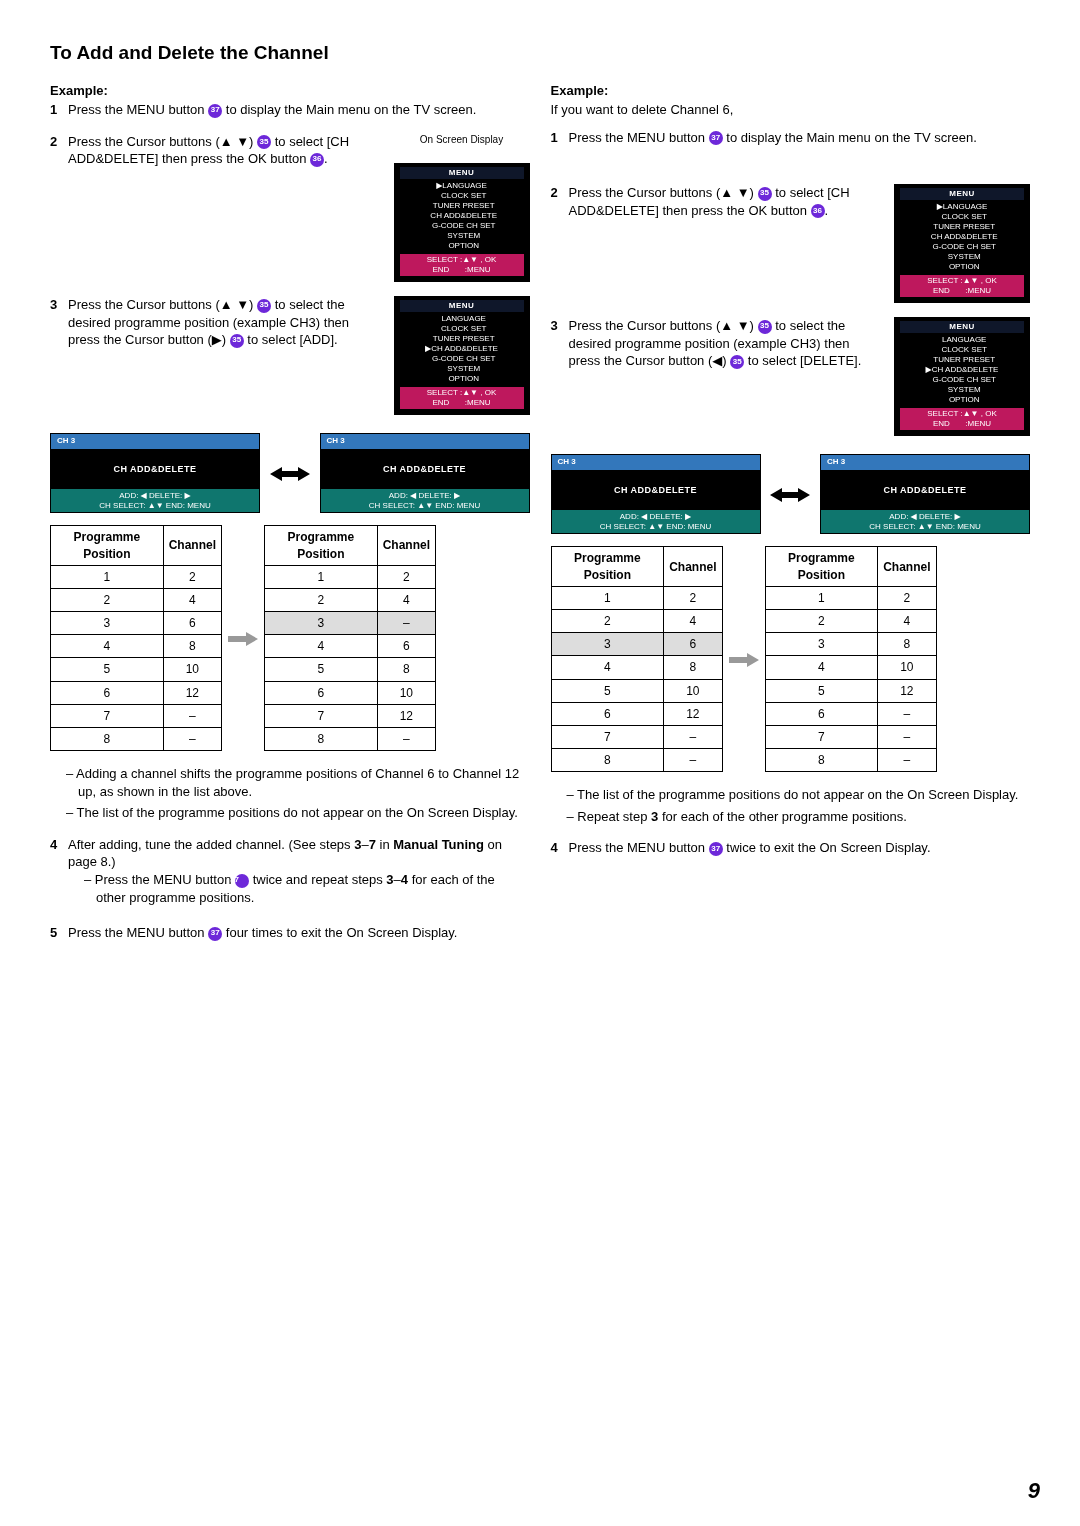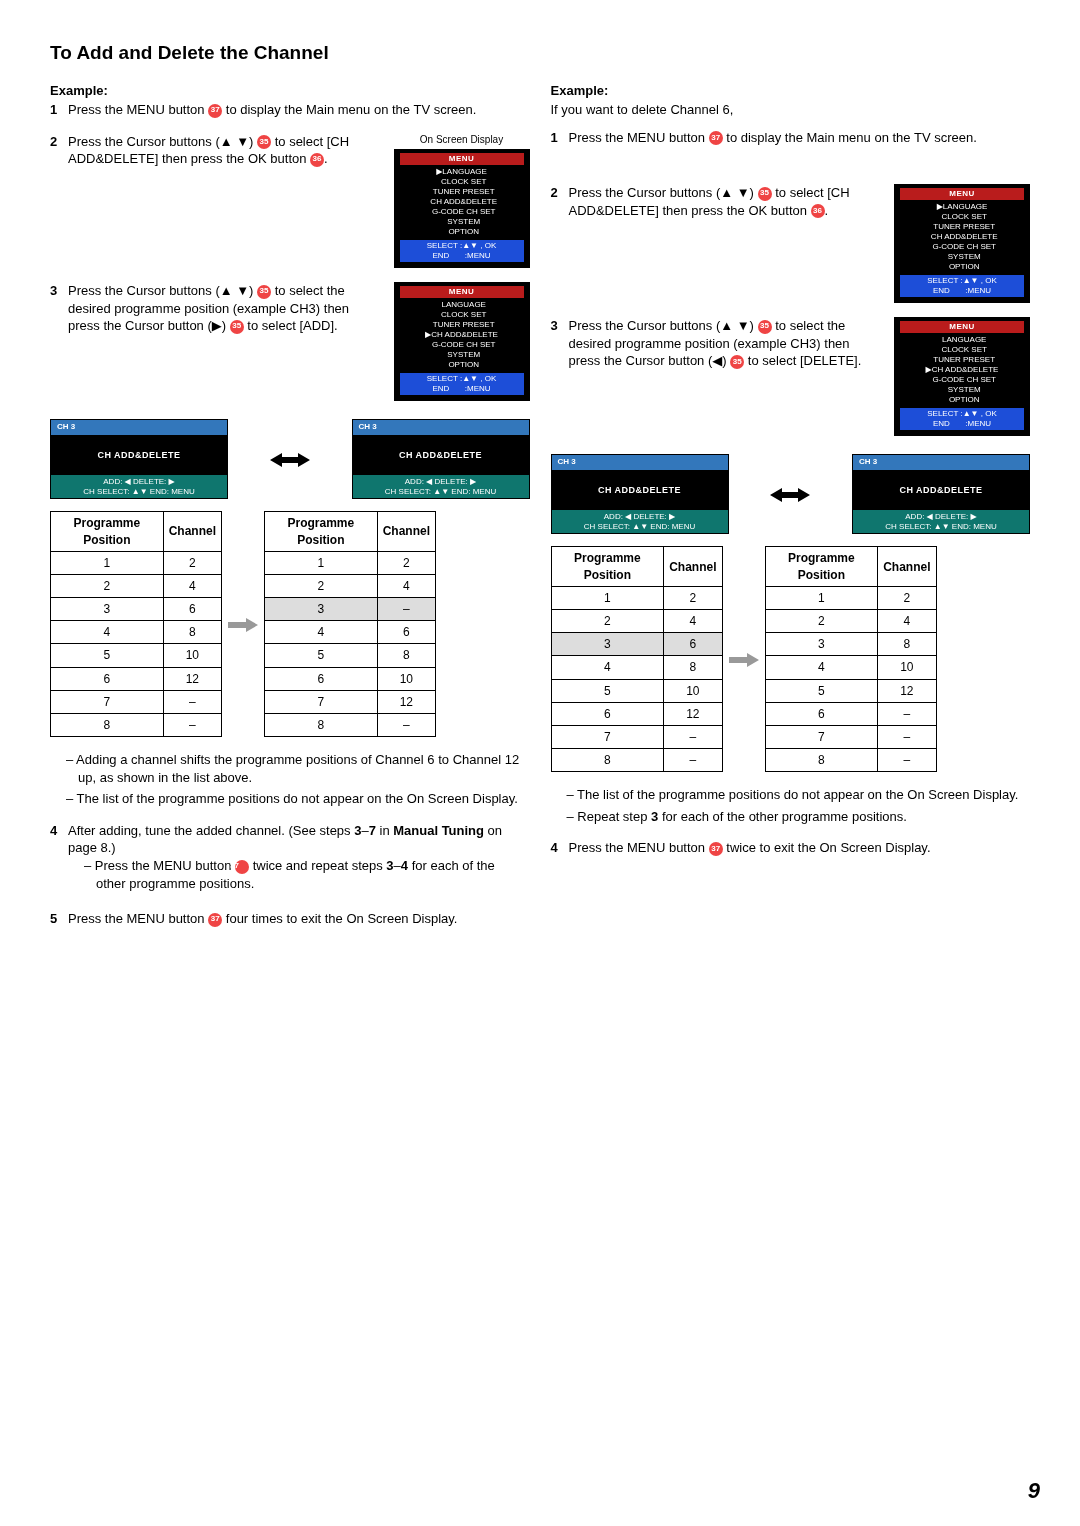--- a/index.html
+++ b/index.html
@@ -6,26 +6,26 @@
   body { font-family: Arial, Helvetica, sans-serif; font-size: 13px; background: #fff; padding: 40px 50px; width: 1080px; line-height: 1.35; }
   .page-title { font-size: 19px; font-weight: bold; margin-bottom: 16px; }
   .two-col { display: flex; gap: 21px; }
   .col { flex: 1; }
   .example-label { font-weight: bold; margin-bottom: 2px; }
   .intro { margin-bottom: 10px; }
   .step-row { display: flex; align-items: flex-start; margin-bottom: 14px; }
   .step-num { font-weight: bold; width: 18px; flex-shrink: 0; }
   .step-text { flex: 1; padding-right: 10px; }
   .osd { background: #000; color: #fff; font-size: 8px; line-height: 1.25; width: 136px; padding: 4px 6px 6px; flex-shrink: 0; }
-  .osd-title { background: #b91c1c; text-align: center; font-weight: bold; padding: 1px 0; margin-bottom: 2px; letter-spacing: 0.5px; }
+  .osd-title { background: #0f172a; text-align: center; font-weight: bold; padding: 1px 0; margin-bottom: 2px; letter-spacing: 0.5px; }
   .osd-line { white-space: pre; text-align: center; }
-  .osd-footer { background: #1d4ed8; padding: 1px 3px; margin-top: 3px; }
-  .osd-caption { text-align: center; font-size: 10px; margin-bottom: 3px; }
-  .circle { display: inline-flex; align-items: center; justify-content: center; width: 14px; height: 14px; border-radius: 50%; background: #ef4444; color: #fff; font-size: 8px; font-weight: bold; vertical-align: middle; }
-  .osd-ch-box { border: 1px solid #000; width: 178px; }
+  .osd-footer { background: #be185d; padding: 1px 3px; margin-top: 3px; }
+  .osd-caption { text-align: center; font-size: 10px; margin-bottom: 17px; }
+  .circle { display: inline-flex; align-items: center; justify-content: center; width: 14px; height: 14px; border-radius: 50%; background: #6d28d9; color: #fff; font-size: 8px; font-weight: bold; vertical-align: middle; }
+  .osd-ch-box { border: 1px solid #000; width: 210px; }
   .ch-top { background: #37b; color: #fff; font-size: 8px; font-weight: bold; padding: 2px 6px; }
   .ch-mid { background: #000; color: #fff; text-align: center; font-size: 9px; font-weight: bold; padding: 14px 0; letter-spacing: 0.5px; }
   .ch-bot { background: #0f766e; color: #fff; font-size: 8px; text-align: center; padding: 2px 4px; line-height: 1.2; }
   .ch-row { display: flex; align-items: center; justify-content: space-between; margin: 18px 0 12px; }
   .dbl-arrow { width: 40px; text-align: center; }
   .table-wrap { display: flex; align-items: center; gap: 6px; margin-bottom: 14px; }
   table.ch { border-collapse: collapse; font-size: 12px; width: 172px; }
   table.ch th, table.ch td { border: 1px solid #000; padding: 3px 5px; text-align: center; }
   table.ch th { font-weight: bold; background: #fff; }
   tr.highlight td { background: #ddd; }

